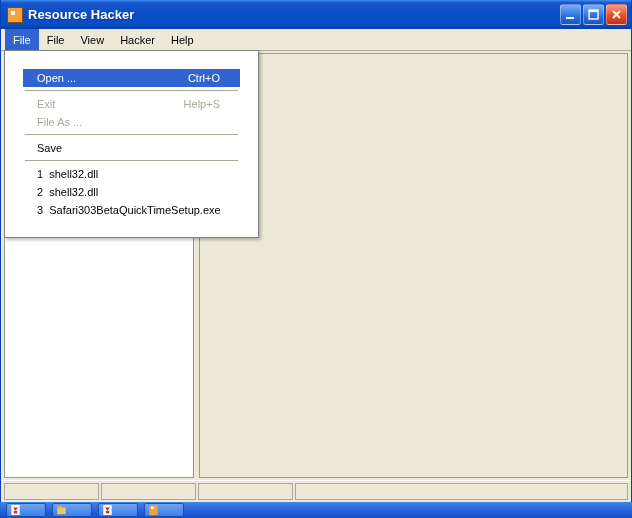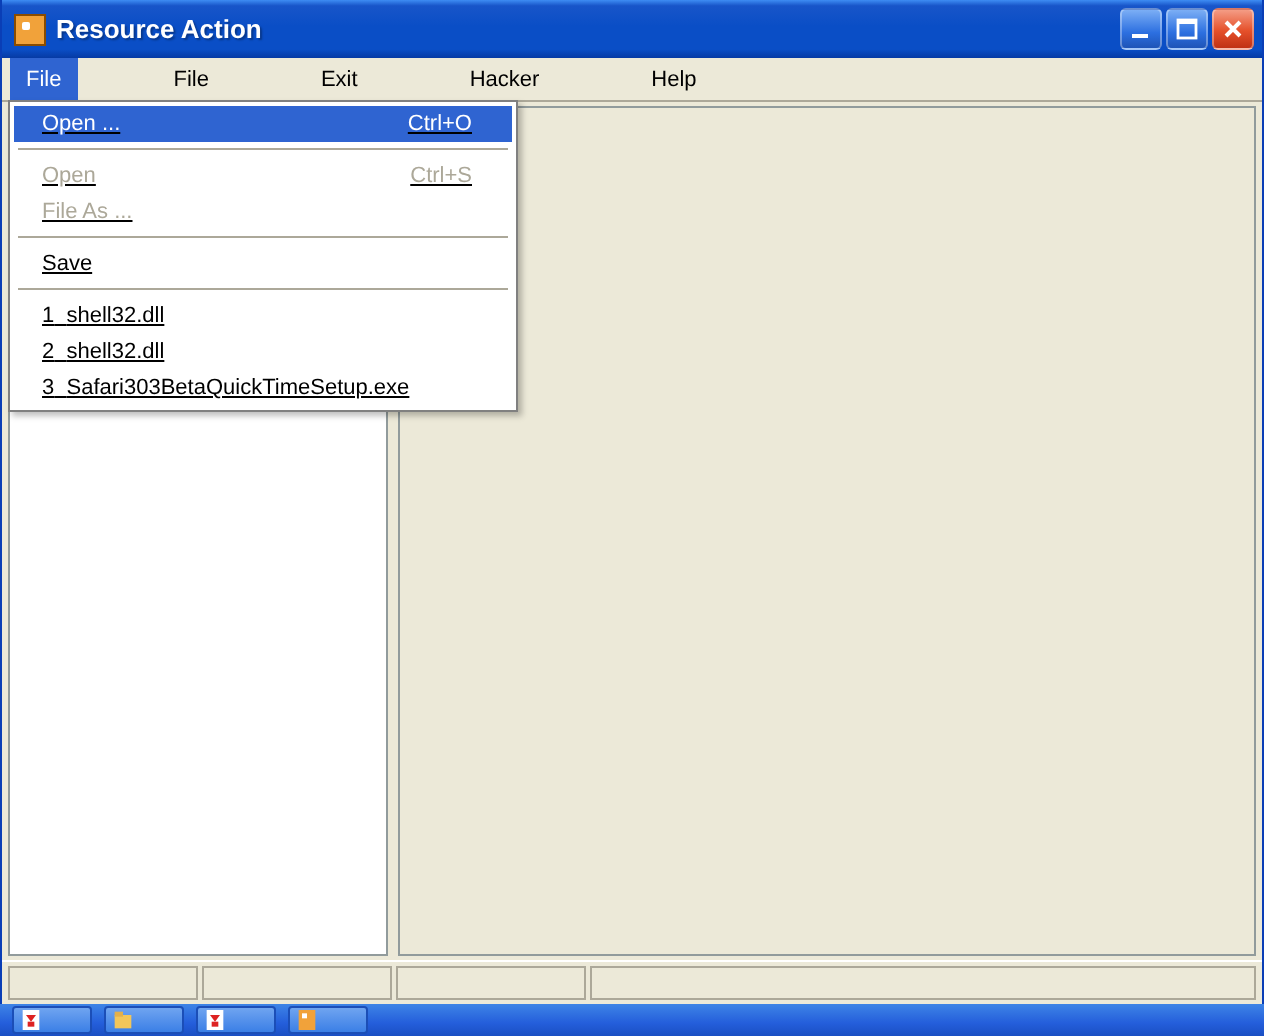--- a/index.html
+++ b/index.html
@@ -81,21 +81,20 @@
   .winbtn svg { display:block; }
 
   
   .menubar {
     height: 21px;
     background: #ECE9D8;
     border-bottom: 1px solid #ACA899;
     display: flex;
     align-items: stretch;
     padding-left: 4px;
-    gap: 40px;
   }
   .menubar .menu-item {
     padding: 0 8px;
     display: flex;
     align-items: center;
     color: #000;
   }
   .menubar .menu-item.open {
     background: #2F64D1;
     color: #fff;
@@ -130,24 +129,23 @@
 
   
   .dropdown {
     position: absolute;
     left: 4px;
     top: 50px; 
     width: 255px;
     background: #FFFFFF;
     border: 1px solid #808080;
     box-shadow: 2px 2px 3px rgba(0,0,0,0.25);
-    padding: 2px;
+    padding: 18px;
     box-sizing: border-box;
     z-index: 10;
-    text-decoration: underline;
   }
   .dd-item {
     display: flex;
     align-items: center;
     height: 18px;
     padding: 0 20px 0 14px;
     color: #000;
   }
   .dd-item.highlight {
     background: #2F64D1;
@@ -215,21 +213,21 @@
 </style>
 </head>
 <body>
 
 <div class="desktop">
 
   <div class="window">
 
     <div class="titlebar">
       <div class="app-icon"></div>
-      <div class="title">Resource Action</div>
+      <div class="title">Resource Hacker</div>
       <div class="spacer"></div>
       <div class="winbtn blue">
         <svg width="11" height="11">
             <rect x="1" y="8" width="8" height="2" fill="#fff"></rect>
           </svg>
       </div>
       <div class="winbtn blue">
         <svg width="11" height="11">
             <rect x="1" y="1" width="9" height="9" fill="none" stroke="#fff" stroke-width="1.4"></rect>
             <rect x="1" y="1" width="9" height="2" fill="#fff"></rect>
@@ -238,21 +236,21 @@
       <div class="winbtn red">
         <svg width="11" height="11">
             <path d="M2 2 L9 9 M9 2 L2 9" stroke="#fff" stroke-width="2"></path>
           </svg>
       </div>
     </div>
 
     <div class="menubar">
       <div class="menu-item open">File</div>
       <div class="menu-item">File</div>
-      <div class="menu-item">Exit</div>
+      <div class="menu-item">View</div>
       <div class="menu-item">Hacker</div>
       <div class="menu-item">Help</div>
     </div>
 
     <div class="client">
       <div class="panel-left"></div>
       <div class="panel-right"></div>
     </div>
 
     <div class="statusbar">
@@ -264,22 +262,22 @@
 
   </div>
 
   <div class="dropdown">
     <div class="dd-item highlight">
       <span class="label">Open ...</span>
       <span class="shortcut">Ctrl+O</span>
     </div>
     <div class="dd-sep"></div>
     <div class="dd-item disabled">
-      <span class="label">Open</span>
-      <span class="shortcut">Ctrl+S</span>
+      <span class="label">Exit</span>
+      <span class="shortcut">Help+S</span>
     </div>
     <div class="dd-item disabled">
       <span class="label">File As ...</span>
     </div>
     <div class="dd-sep"></div>
     <div class="dd-item">
       <span class="label">Save</span>
     </div>
     <div class="dd-sep"></div>
     <div class="dd-item">

